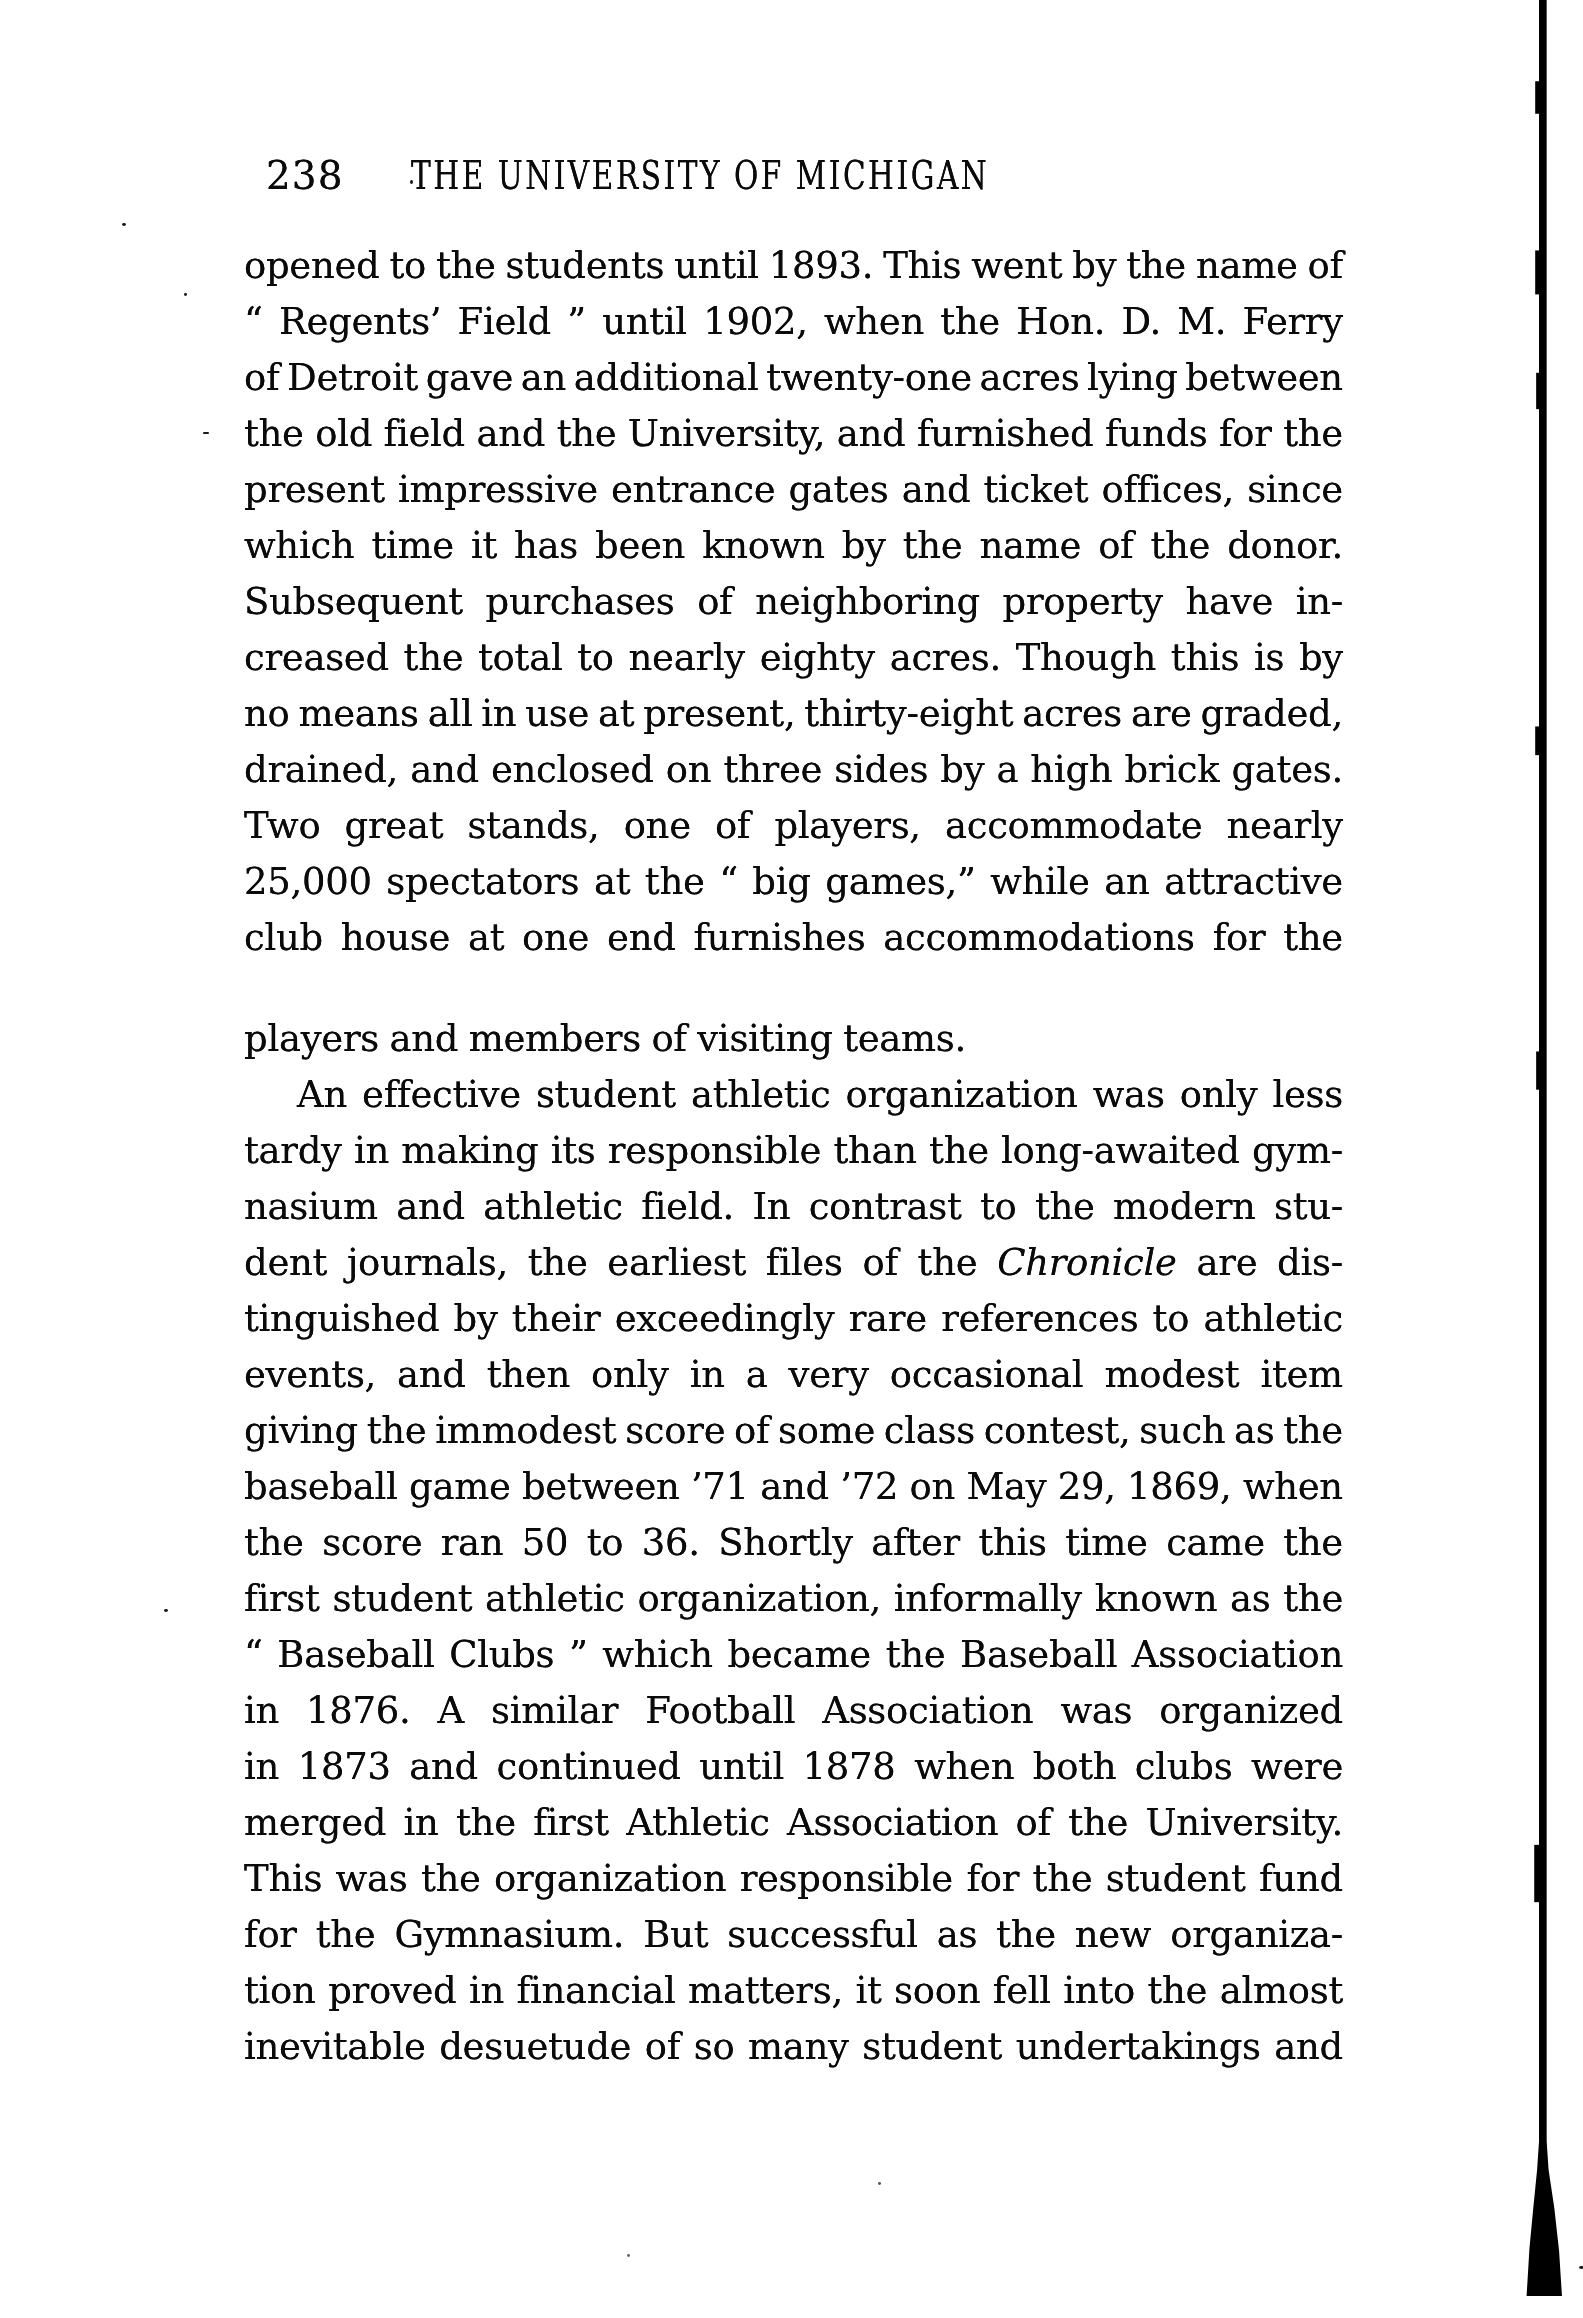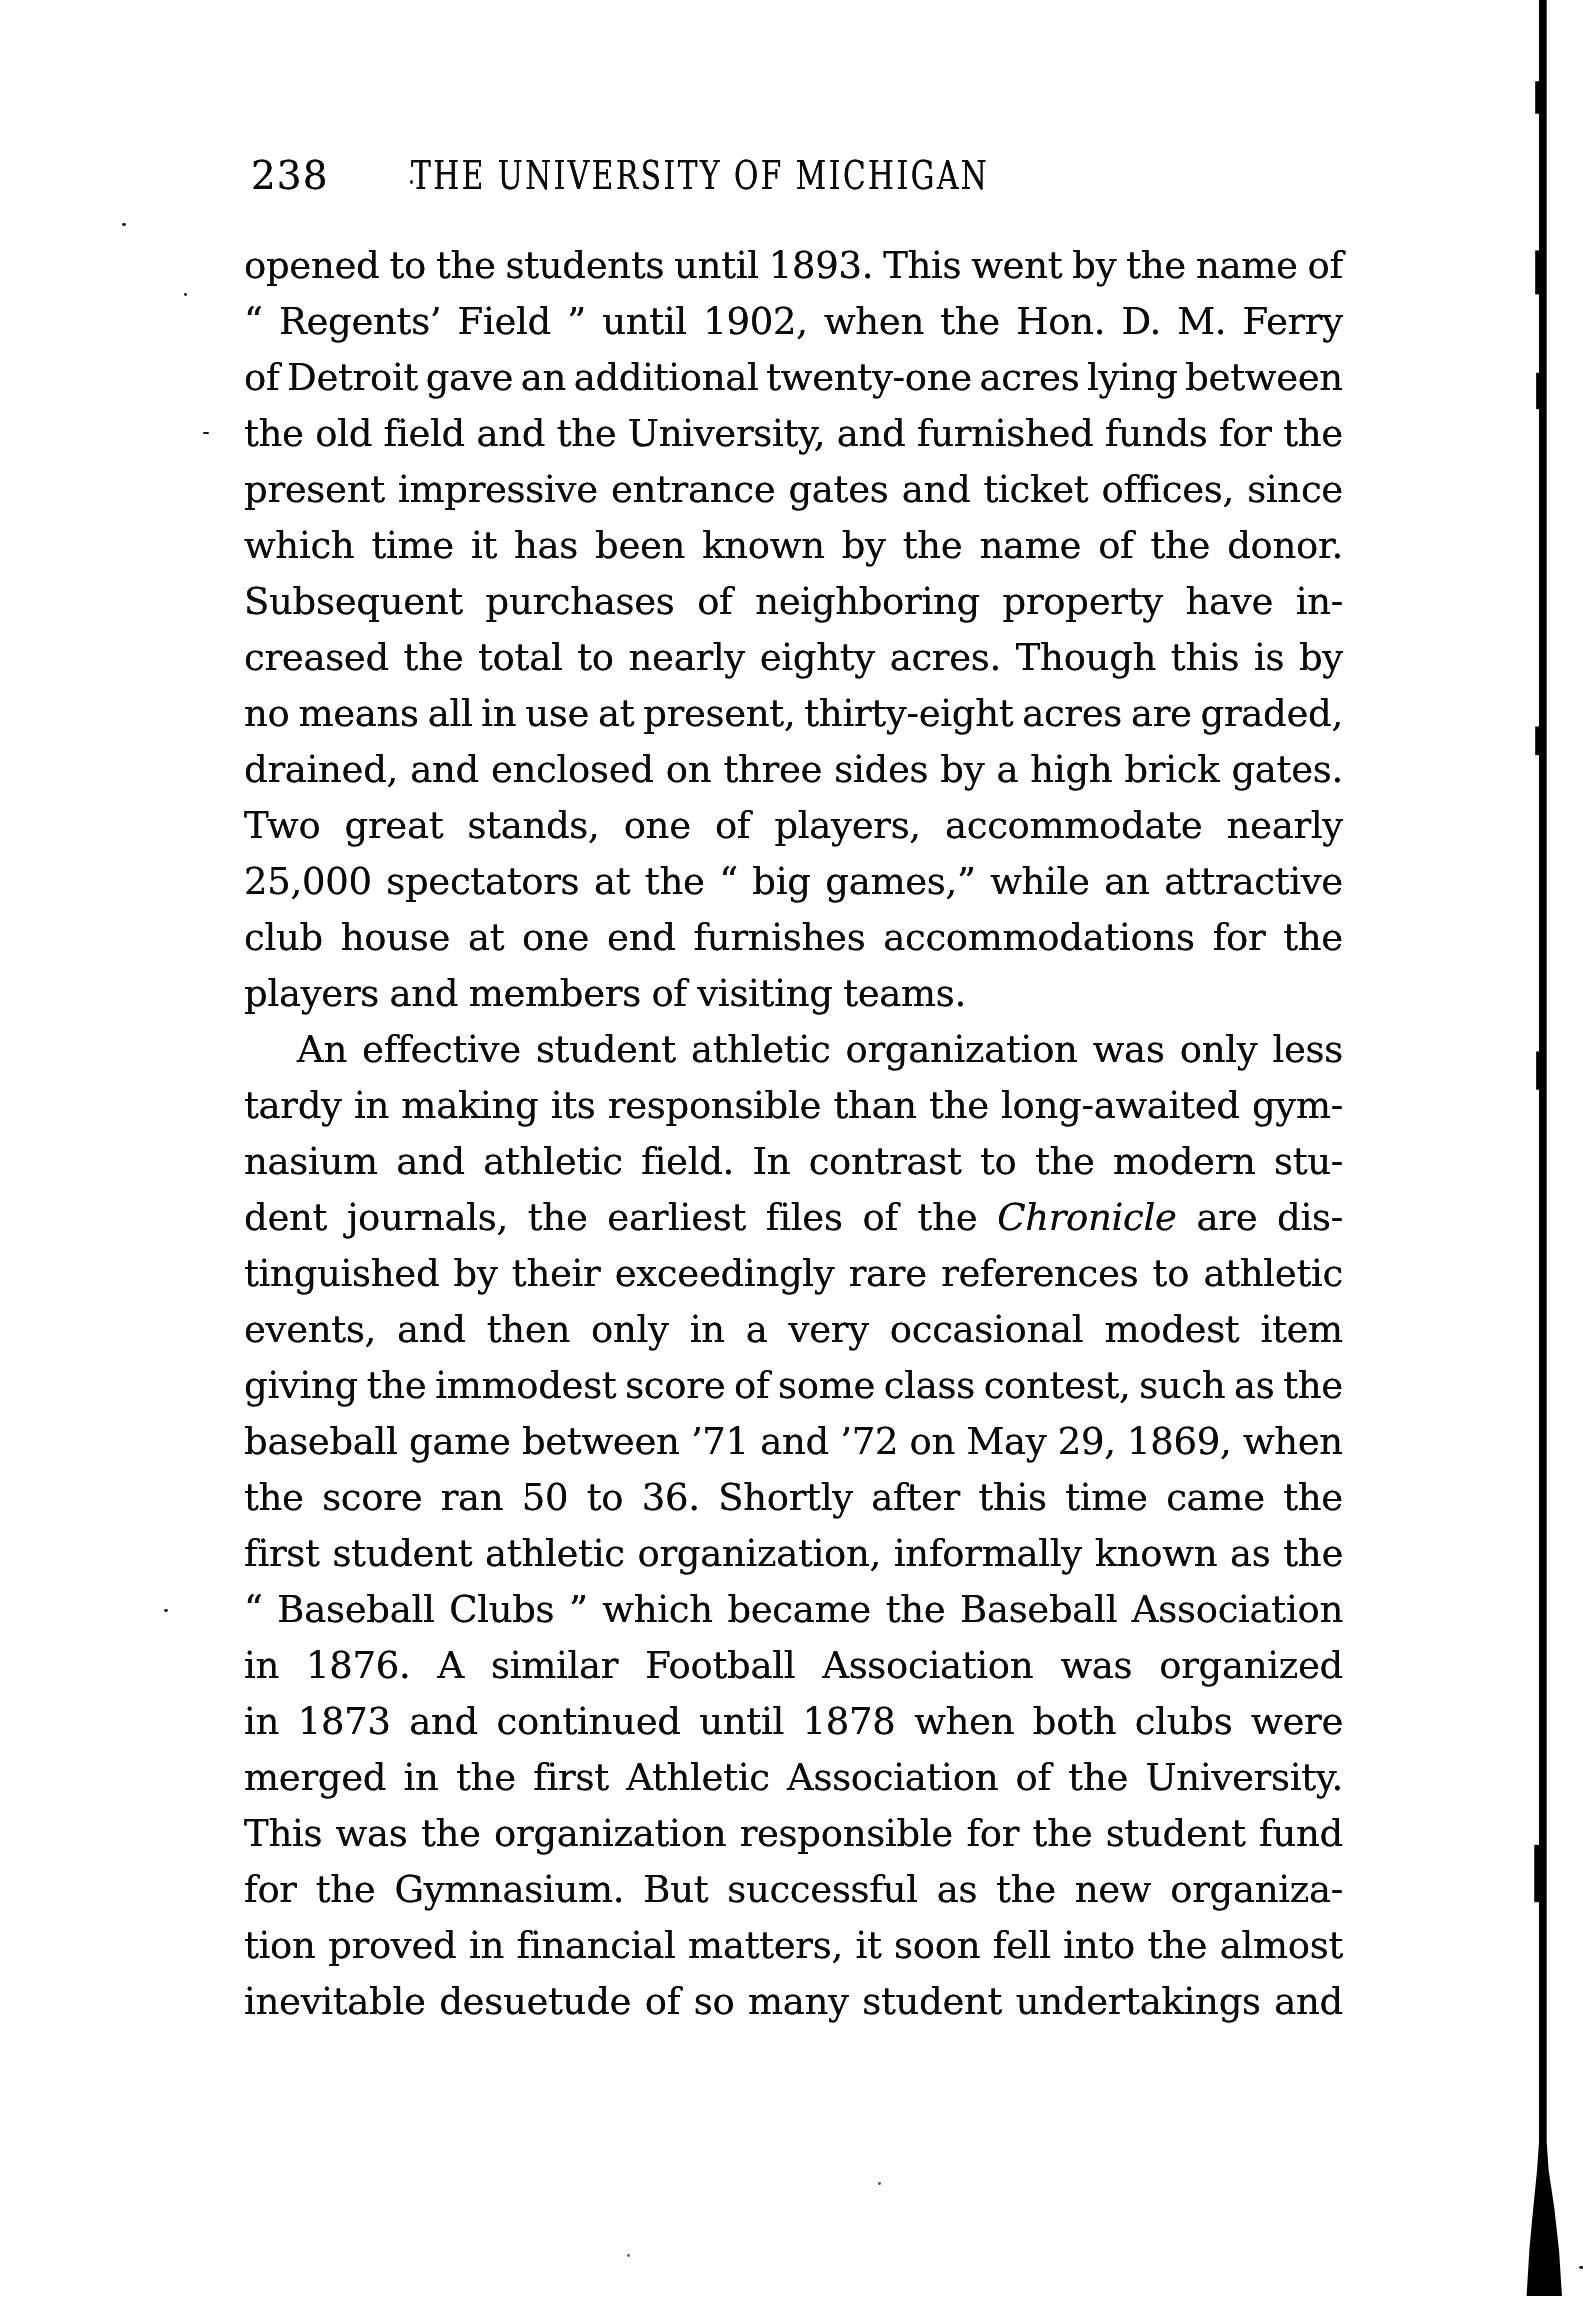--- a/index.html
+++ b/index.html
@@ -7,21 +7,21 @@
     width:1584px;height:2318px;
     background:#ffffff;
     overflow:hidden;
     position:relative;
     font-family:"DejaVu Serif", serif;
     color:#0a0a0a;
   }
   .page{position:absolute;inset:0;background:#fff;}
   
   .page-number{
-    position:absolute;left:251px;top:156px;
+    position:absolute;left:266px;top:156px;
     font-size:39px;line-height:39px;
     letter-spacing:1px;
     text-shadow:0 0 0.6px rgba(0,0,0,.85);
   }
   .page-title{
     position:absolute;left:411px;top:156px;
     font-size:39px;line-height:39px;
     letter-spacing:3.3px;
     white-space:nowrap;
     transform:scaleX(0.76);
@@ -35,21 +35,21 @@
     letter-spacing:-0.3px;
     text-shadow:0 0 0.6px rgba(0,0,0,.85);
   }
   .line{
     display:flex;
     justify-content:space-between;
     align-items:baseline;
     height:56px;
     white-space:nowrap;
   }
-  .line.nojust{justify-content:flex-start;gap:10.5px;}
+  .line.nojust{justify-content:flex-start;gap:10.5px;margin-top:45px;}
   .line.indent{padding-left:53px;}
   .line .w{display:inline-block;}
   .line .italic{font-style:italic;}
   
   .gutter-line{position:absolute;left:0;top:0;pointer-events:none;}
   .speck{position:absolute;background:#1a1a1a;border-radius:50%;}
 </style>
 </head>
 <body>
 

